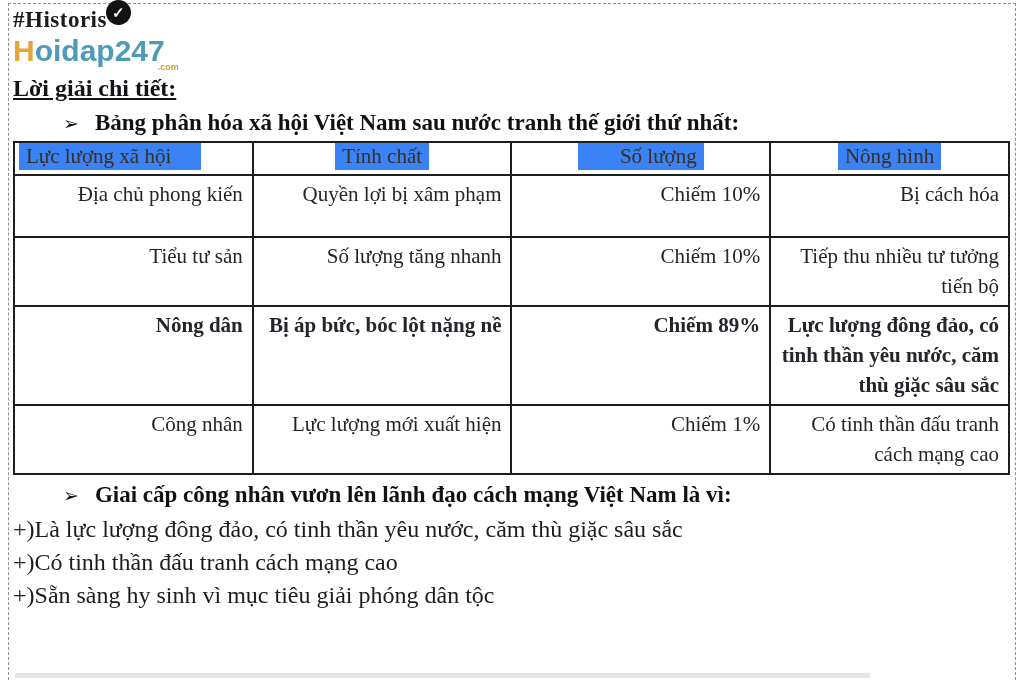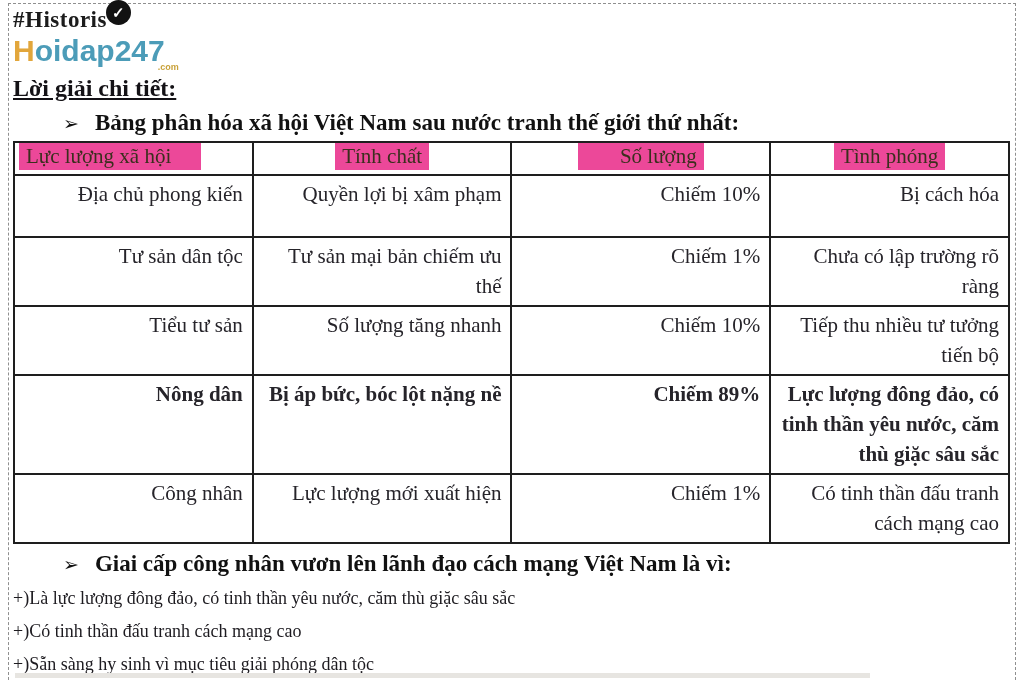--- a/index.html
+++ b/index.html
@@ -23,26 +23,26 @@
   .logo-h{color:#e2a63b;}
   .logo-rest{color:#4c9cb8;}
   .logo-tld{color:#c9a23a;font-size:9px;position:relative;top:9px;left:-7px;font-weight:bold;}
   .section-title{font-size:24px;font-weight:bold;text-decoration:underline;line-height:29px;color:#141216;}
   .bullet-line{margin:5px 0 3px 50px;font-size:23px;font-weight:bold;line-height:29px;color:#111;}
   .bullet-glyph{font-size:19px;margin-right:16px;font-weight:normal;}
   table{width:100%;border-collapse:collapse;margin-top:3px;}
   th,td{border:2px solid #1e1e1e;font-size:21px;vertical-align:top;text-align:right;}
   th{font-weight:normal;text-align:center;height:29px;padding:1px 2px;color:#3a2f1d;}
   td{padding:3px 9px 4px 9px;line-height:30px;color:#26242a;}
-  .hl{background:#ec4899;padding:1px 7px 2px 7px;}
+  .hl{background:#3b82f6;padding:1px 7px 2px 7px;}
   th:nth-child(1){text-align:left;padding-left:4px;}
   th:nth-child(1) .hl{padding-right:30px;}
   th:nth-child(3) .hl{padding-left:42px;}
   tr.r0{height:62px;} tr.r1{height:60px;} tr.r2{height:60px;} tr.r3{height:88px;font-weight:bold;} tr.r4{height:56px;padding-left:10px;}
-  .reason{font-size:18px;line-height:33px;color:#1d1b20;}
+  .reason{font-size:24px;line-height:33px;color:#1d1b20;}
   .reasons{margin-top:2px;}
   .bottom-bar{position:absolute;left:15px;bottom:2px;width:855px;height:5px;background:#e7e5e1;}
 </style>
 </head>
 <body>
 
 <div class="page">
 
   <div class="brand-row">
     <span>#Historis</span><span class="badge">✓</span>
@@ -57,35 +57,29 @@
   <div class="bullet-line">
     <span class="bullet-glyph">➢</span><span>Bảng phân hóa xã hội Việt Nam sau nước tranh thế giới thứ nhất:</span>
   </div>
 
   <table>
     <thead>
       <tr>
         <th><span class="hl">Lực lượng xã hội</span></th>
         <th><span class="hl">Tính chất</span></th>
         <th><span class="hl">Số lượng</span></th>
-        <th><span class="hl">Tình phóng</span></th>
+        <th><span class="hl">Nông hình</span></th>
       </tr>
     </thead>
     <tbody>
       <tr class="r0">
         <td style="width:24%">Địa chủ phong kiến</td>
         <td style="width:26%">Quyền lợi bị xâm phạm</td>
         <td style="width:26%">Chiếm 10%</td>
         <td style="width:24%">Bị cách hóa</td>
-      </tr>
-      <tr class="r1">
-        <td>Tư sản dân tộc</td>
-        <td>Tư sản mại bản chiếm ưu thế</td>
-        <td>Chiếm 1%</td>
-        <td>Chưa có lập trường rõ ràng</td>
       </tr>
       <tr class="r2">
         <td>Tiểu tư sản</td>
         <td>Số lượng tăng nhanh</td>
         <td>Chiếm 10%</td>
         <td>Tiếp thu nhiều tư tưởng tiến bộ</td>
       </tr>
       <tr class="r3">
         <td>Nông dân</td>
         <td>Bị áp bức, bóc lột nặng nề</td>

